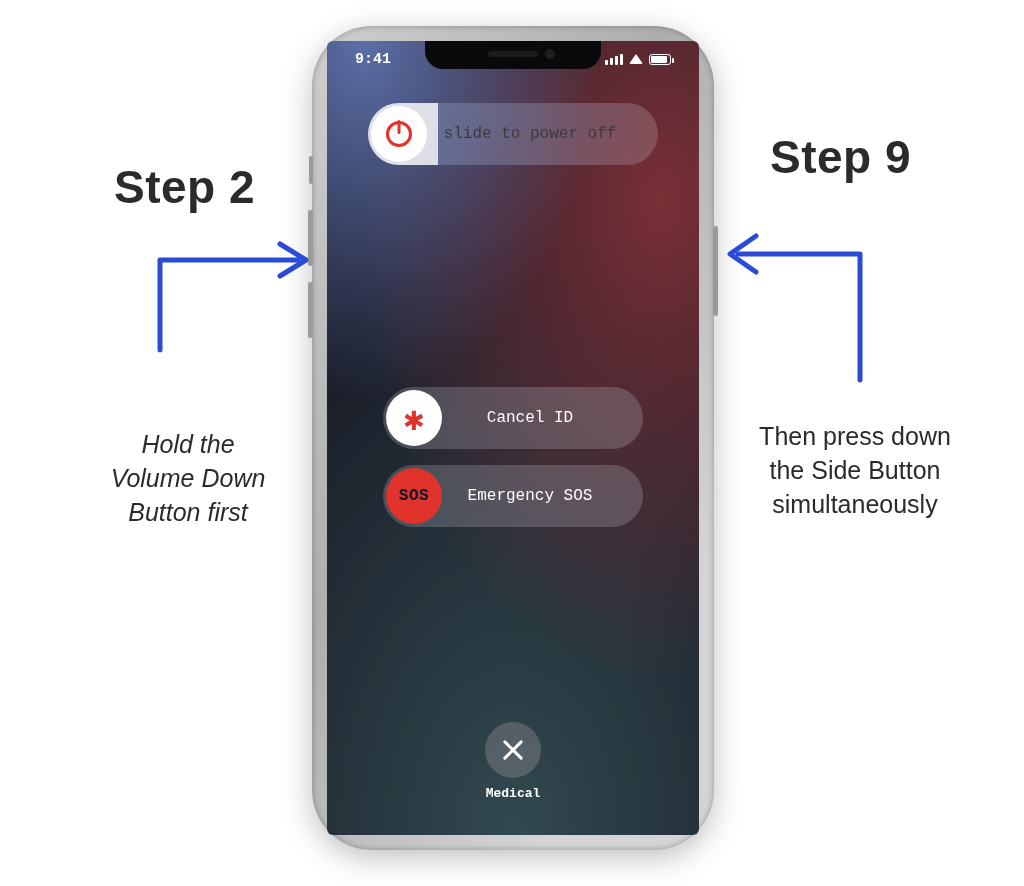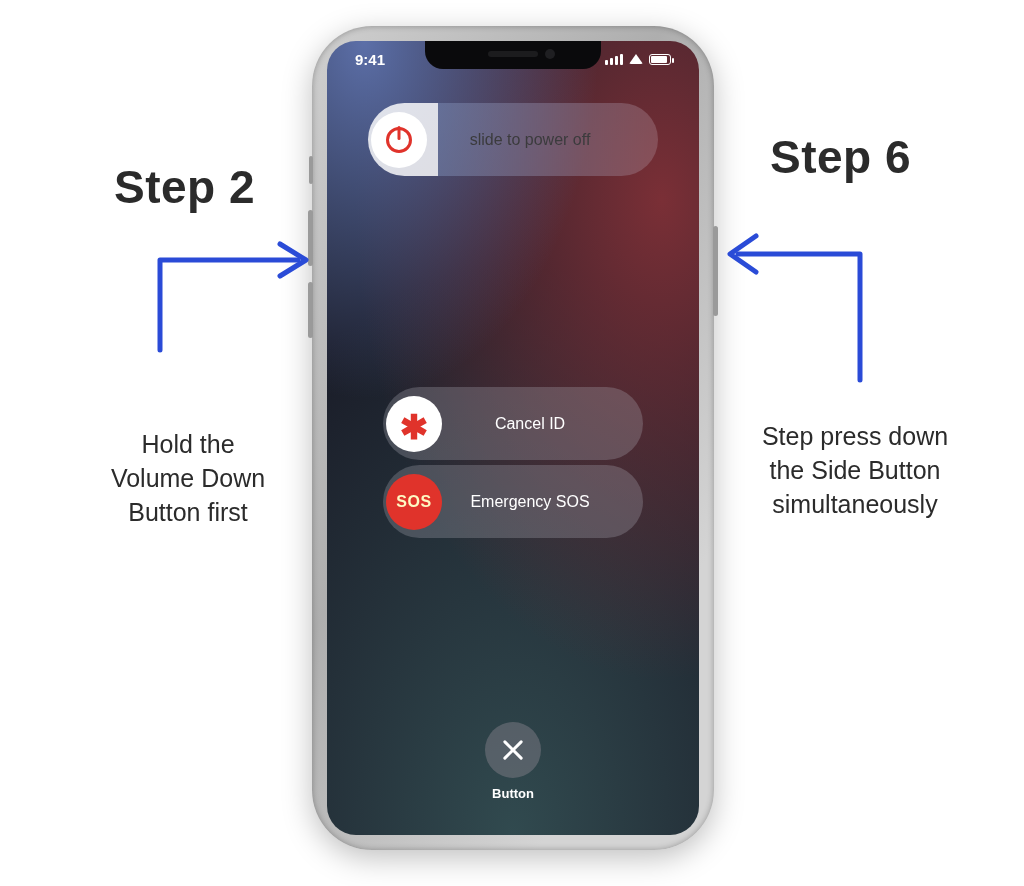--- a/index.html
+++ b/index.html
@@ -23,27 +23,28 @@
   .phone-frame {
     position: absolute;
     inset: 0;
     border-radius: 60px;
     background: linear-gradient(120deg,#cfcfcf,#aeaeae 40%,#d4d4d4 80%);
     box-shadow: 0 8px 30px rgba(0,0,0,.25), inset 0 0 6px rgba(0,0,0,.3);
   }
   .phone-screen {
     position: absolute;
     left: 15px; top: 15px; right: 15px; bottom: 15px;
-    border-radius: 29px;
+    border-radius: 6px;
     overflow: hidden;
     background:
       radial-gradient(140% 100% at 10% 0%, #5c6fa8 0%, rgba(92,111,168,0) 45%),
       radial-gradient(150% 110% at 90% 20%, #7a2f36 0%, rgba(122,47,54,0) 55%),
       radial-gradient(160% 120% at 50% 100%, #314a4f 0%, rgba(49,74,79,0) 60%),
       #1a1c28;
+    font-family: Liberation Mono, monospace;
   }
   
   .notch {
     position: absolute;
     top: 0; left: 50%; transform: translateX(-50%);
     width: 176px; height: 28px;
     background: #0a0a0c;
     border-bottom-left-radius: 18px;
     border-bottom-right-radius: 18px;
   }
@@ -85,21 +86,21 @@
   }
   .batt {
     width:22px;height:11px;border:1.5px solid #fff;border-radius:3px;position:relative;
   }
   .batt::after{content:"";position:absolute;right:-4px;top:3px;width:2px;height:5px;background:#fff;border-radius:1px;}
   .batt::before{content:"";position:absolute;left:1px;top:1px;bottom:1px;width:16px;background:#fff;border-radius:1px;}
 
   
   .slider {
     position:absolute; left:50%; transform:translateX(-50%);
-    height:73px; border-radius:40px;
+    height:62px; border-radius:40px;
     display:flex; align-items:center;
     color:#fff;
   }
   .slider .knob {
     width:56px; height:56px; border-radius:50%;
     background:#fff; margin:3px;
     display:flex; align-items:center; justify-content:center;
     flex-shrink:0;
   }
   .slider .label { flex:1; text-align:center; padding-right:28px; font-size:16px; }
@@ -110,21 +111,21 @@
   }
   .slider-power .label { color:#3b3b3d; font-size:16px; font-weight:400; }
   .slider-med {
     top:346px; width:260px;
     background: rgba(180,180,190,.28);
   }
   .slider-sos {
     top:424px; width:260px;
     background: rgba(180,180,190,.28);
   }
-  .slider-sos .knob { background:#e0332b; color:#fef9c3; font-weight:700; font-size:16px; letter-spacing:.5px; }
+  .slider-sos .knob { background:#e0332b; color:#0f172a; font-weight:700; font-size:16px; letter-spacing:.5px; }
 
   
   .cancel-wrap{
     position:absolute; bottom:34px; left:50%; transform:translateX(-50%);
     display:flex; flex-direction:column; align-items:center; gap:8px;
   }
   .cancel-btn{
     width:56px;height:56px;border-radius:50%;
     background:rgba(120,120,130,.55);
     display:flex;align-items:center;justify-content:center;
@@ -196,34 +197,34 @@
       <span class="knob">
         <span>SOS</span>
       </span>
       <span class="label">Emergency SOS</span>
     </div>
 
     <div class="cancel-wrap">
       <div class="cancel-btn">
         <span class="x-icon"></span>
       </div>
-      <span class="cancel-label">Button</span>
+      <span class="cancel-label">Medical</span>
     </div>
   </div>
 </div>
 
 <div class="annot step-title" style="left:114px; top:160px;">Step 2</div>
 <svg class="arrow" style="left:130px; top:230px;" width="190" height="130">
   <path d="M30 120 L30 30 L168 30"></path>
   <path d="M150 14 L176 30 L150 46"></path>
 </svg>
-<div class="annot step-body" style="left:88px; top:428px; width:200px; white-space:pre-line;">Hold the
+<div class="annot step-body" style="left:88px; top:428px; width:200px; white-space:pre-line;font-style:italic;">Hold the
 Volume Down
 Button first</div>
 
-<div class="annot step-title" style="left:770px; top:130px;">Step 6</div>
+<div class="annot step-title" style="left:770px; top:130px;">Step 9</div>
 <svg class="arrow" style="left:720px; top:200px;" width="170" height="190">
   <path d="M140 180 L140 54 L18 54"></path>
   <path d="M36 36 L10 54 L36 72"></path>
 </svg>
-<div class="annot step-body" style="left:740px; top:420px; width:230px; white-space:pre-line;">Step press down
+<div class="annot step-body" style="left:740px; top:420px; width:230px; white-space:pre-line;">Then press down
 the Side Button
 simultaneously</div>
 
 </body></html>

